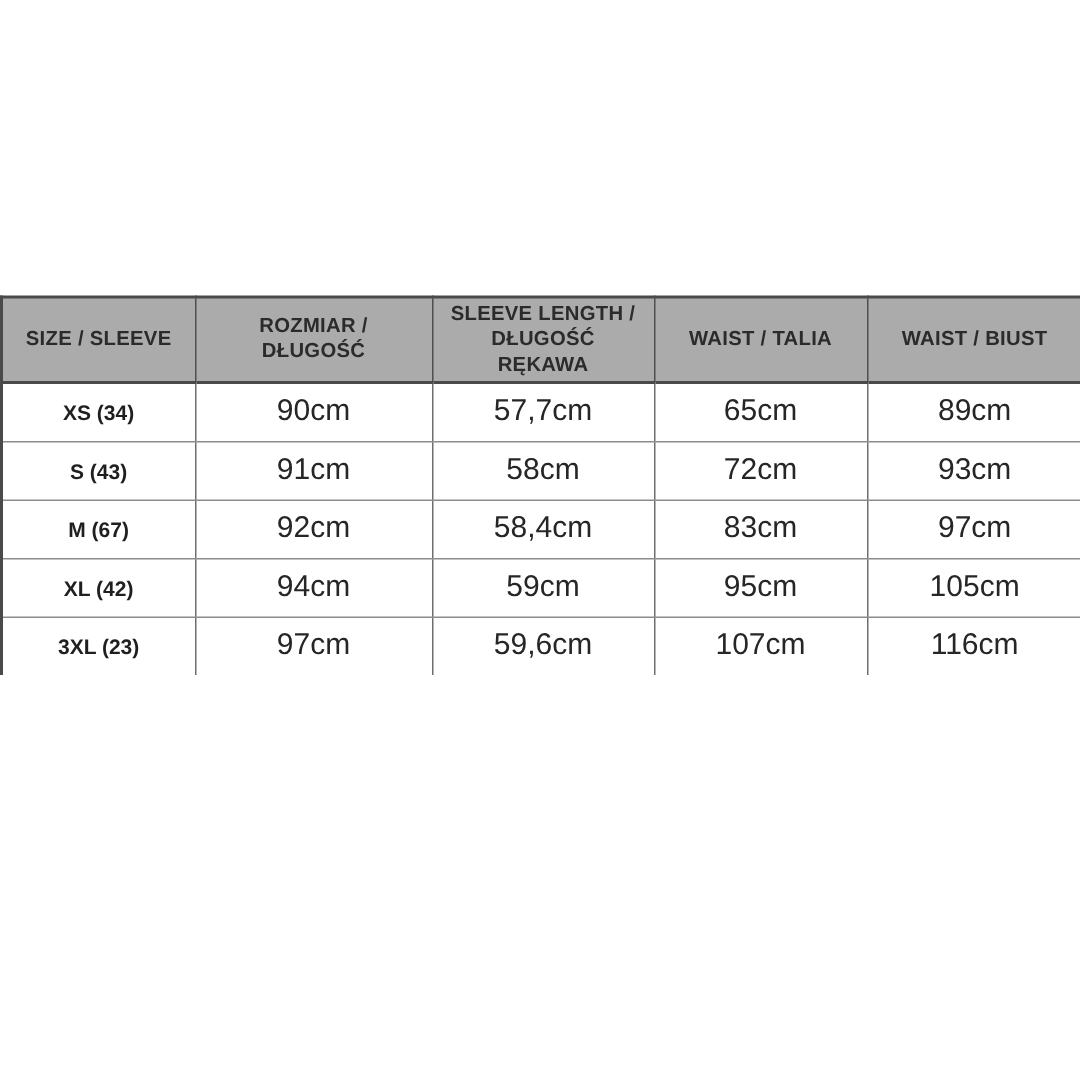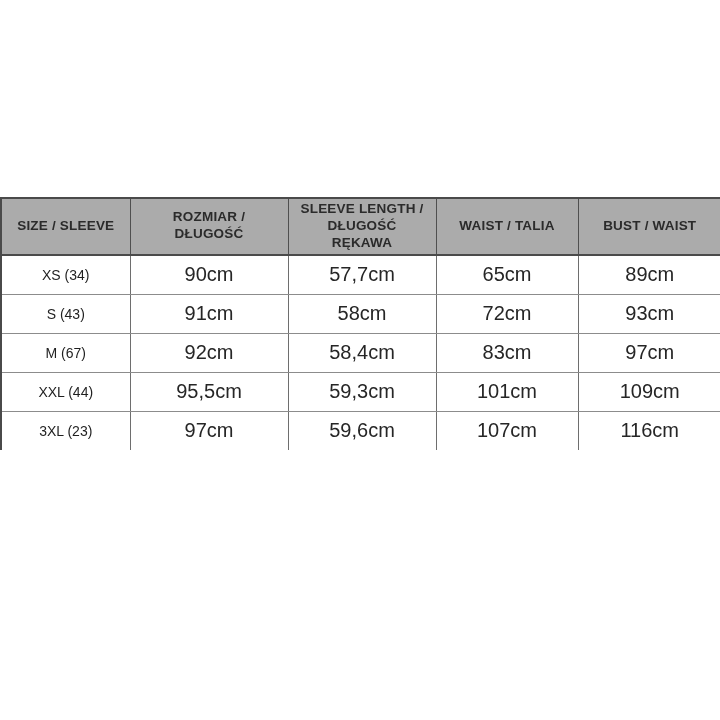--- a/index.html
+++ b/index.html
@@ -53,21 +53,21 @@
     font-weight: normal;
     height: 38px;
     text-align: center;
     vertical-align: middle;
     border-right: 1px solid #6e6e6e;
     border-bottom: 1px solid #8c8c8c;
     padding: 0 6px;
     background: #ffffff;
   }
   td.size-col {
-    font-weight: normal;
+    font-weight: bold;
     font-size: 14px;
     color: #1f1f1f;
     margin-left: 28px;
   }
   th:last-child, td:last-child { border-right: none; }
   tr:last-child td { border-bottom: none; }
 </style>
 </head>
 <body>
 
@@ -79,21 +79,21 @@
         <col class="c3">
         <col class="c4">
         <col class="c5">
     </colgroup>
     <thead>
       <tr>
         <th>SIZE / SLEEVE</th>
         <th>ROZMIAR / DŁUGOŚĆ</th>
         <th>SLEEVE LENGTH / DŁUGOŚĆ RĘKAWA</th>
         <th>WAIST / TALIA</th>
-        <th>BUST / WAIST</th>
+        <th>WAIST / BIUST</th>
       </tr>
     </thead>
     <tbody>
       <tr>
         <td class="size-col">XS (34)</td>
         <td>90cm</td>
         <td>57,7cm</td>
         <td>65cm</td>
         <td>89cm</td>
       </tr>
@@ -105,25 +105,25 @@
         <td>93cm</td>
       </tr>
       <tr>
         <td class="size-col">M (67)</td>
         <td>92cm</td>
         <td>58,4cm</td>
         <td>83cm</td>
         <td>97cm</td>
       </tr>
       <tr>
-        <td class="size-col">XXL (44)</td>
-        <td>95,5cm</td>
-        <td>59,3cm</td>
-        <td>101cm</td>
-        <td>109cm</td>
+        <td class="size-col">XL (42)</td>
+        <td>94cm</td>
+        <td>59cm</td>
+        <td>95cm</td>
+        <td>105cm</td>
       </tr>
       <tr>
         <td class="size-col">3XL (23)</td>
         <td>97cm</td>
         <td>59,6cm</td>
         <td>107cm</td>
         <td>116cm</td>
       </tr>
     </tbody>
   </table>

